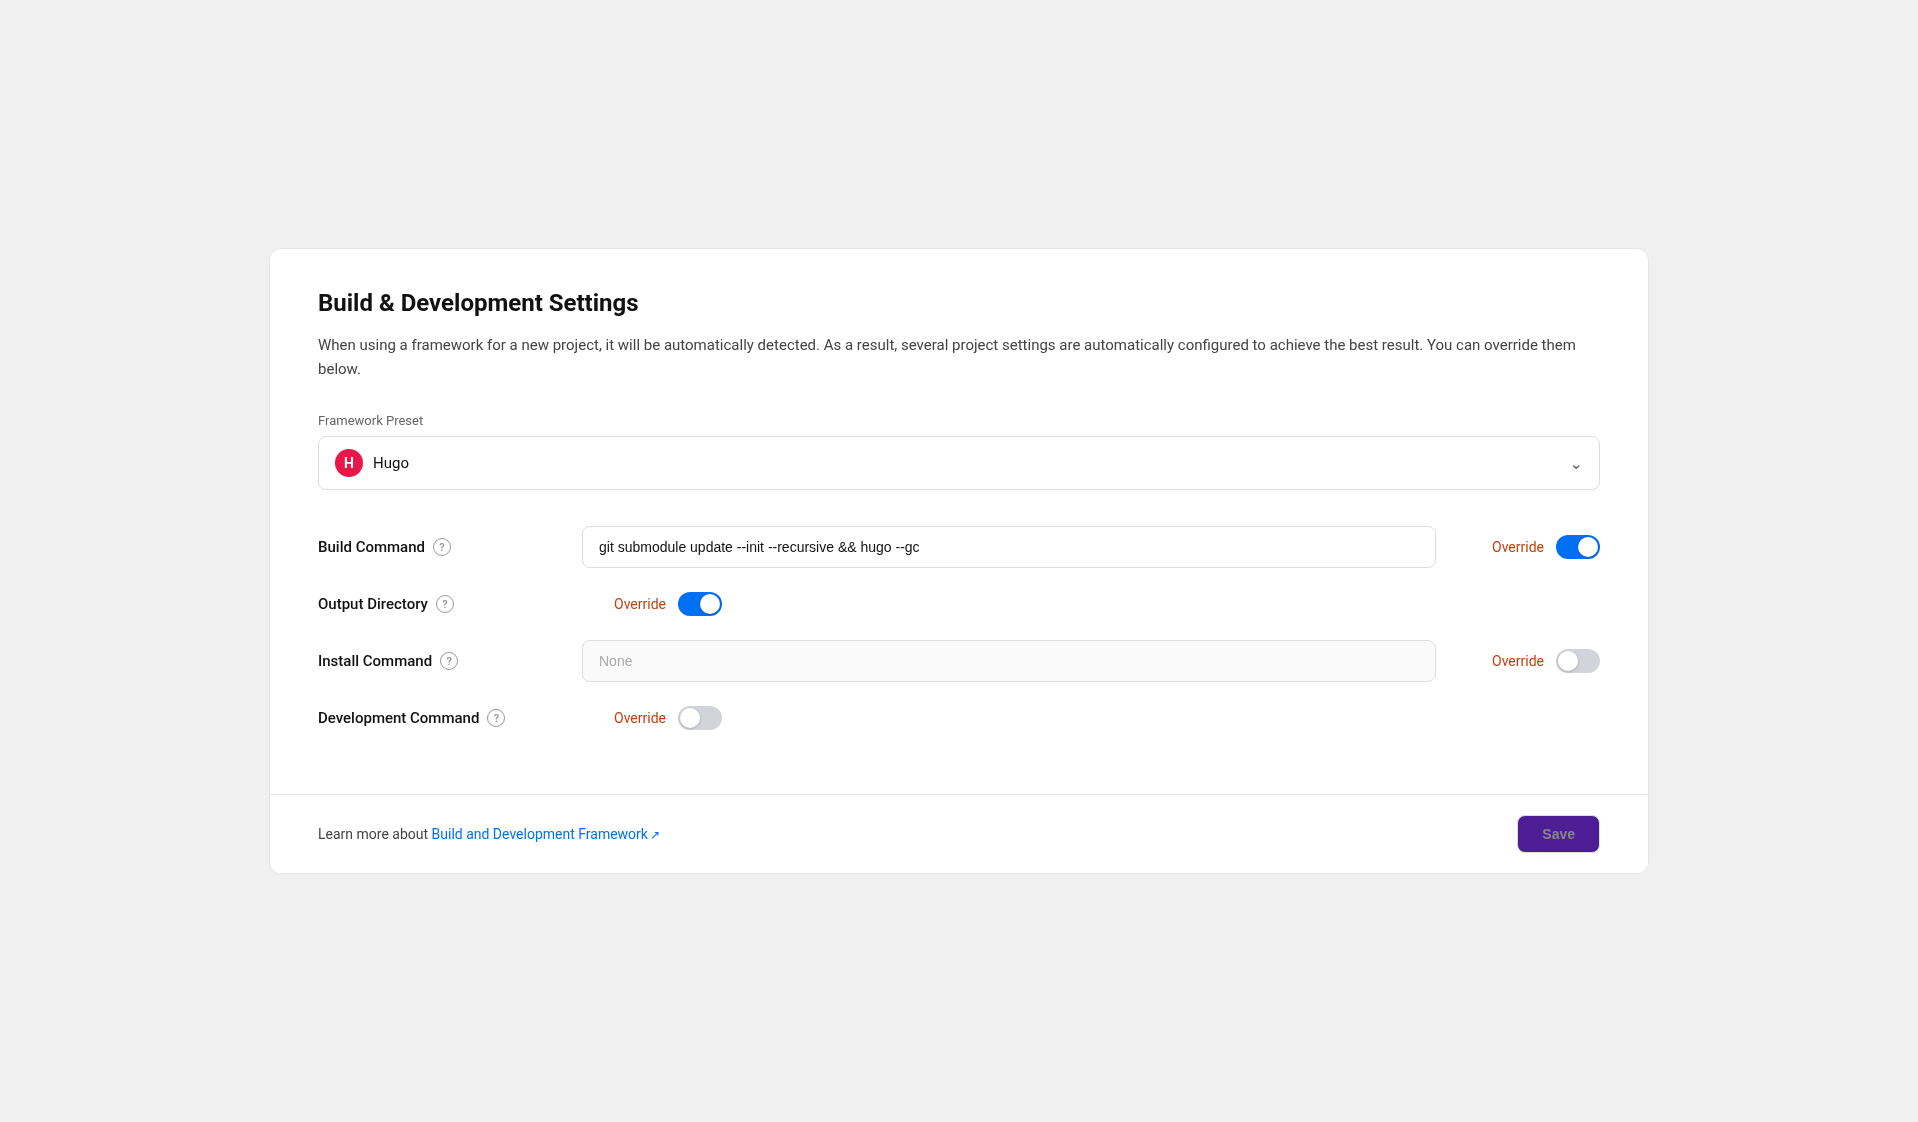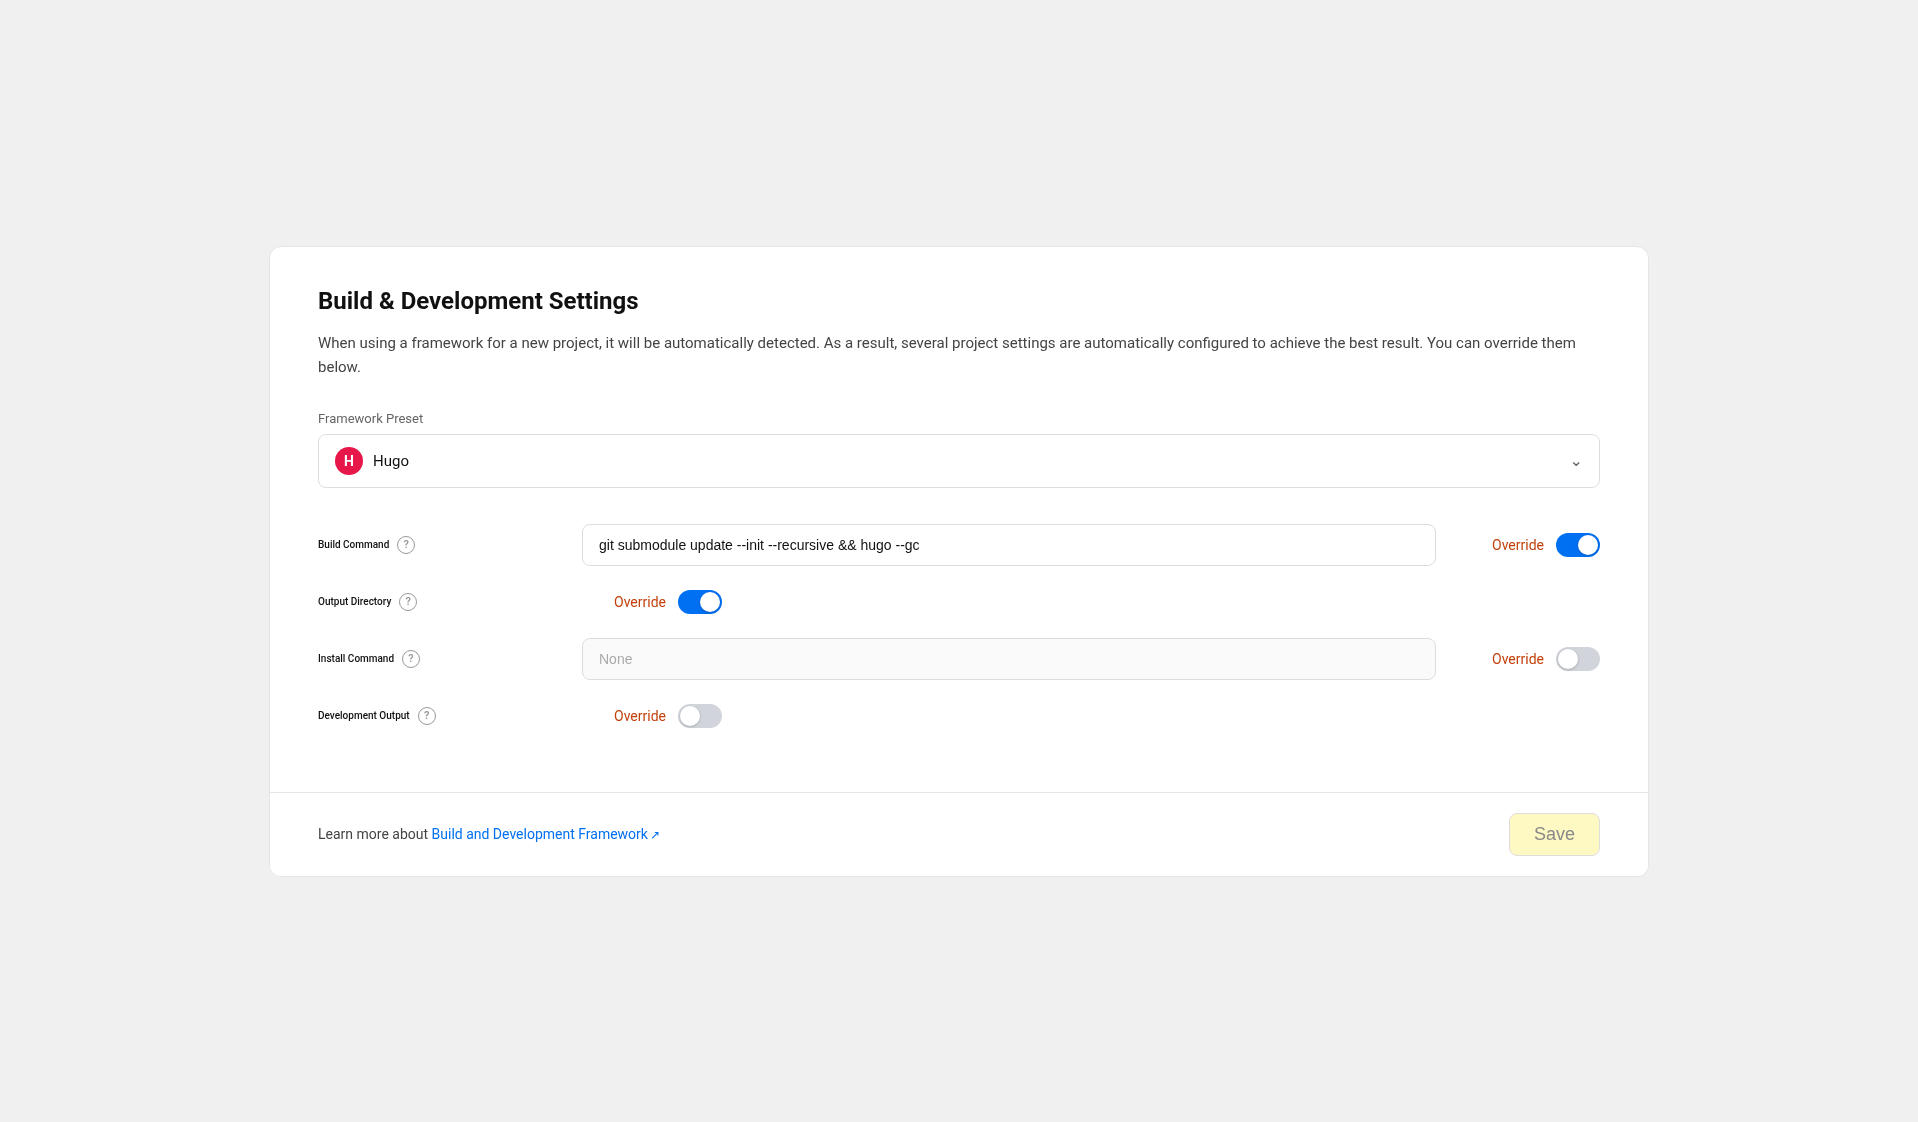--- a/index.html
+++ b/index.html
@@ -113,21 +113,21 @@
 
     .settings-label-col {
       width: 240px;
       flex-shrink: 0;
       display: flex;
       align-items: center;
       gap: 8px;
     }
 
     .settings-label {
-      font-size: 10px;
+      font-size: 15px;
       color: #111;
       font-weight: 500;
     }
 
     .help-icon {
       width: 18px;
       height: 18px;
       border-radius: 50%;
       border: 1.5px solid #999;
       display: flex;
@@ -234,28 +234,28 @@
     }
 
     .external-link-icon {
       display: inline-block;
       font-size: 12px;
       color: #0070f3;
       margin-left: 2px;
     }
 
     .save-button {
-      background: #fef9c3;
+      background: #4c1d95;
       border: 1px solid #ddd;
       border-radius: 8px;
       padding: 10px 24px;
-      font-size: 18px;
+      font-size: 14px;
       color: #888;
       cursor: pointer;
-      font-weight: 400;
+      font-weight: 700;
     }
   </style>
 </head>
 <body>
 
 <div class="card">
   <div class="card-body">
 
     <h1 class="page-title">Build &amp; Development Settings</h1>
     <p class="page-description">When using a framework for a new project, it will be automatically detected. As a result, several project settings are automatically configured to achieve the best result. You can override them below.</p>
@@ -299,21 +299,21 @@
             <div class="help-icon">?</div>
           </div>
           <div class="settings-input-col"><input type="text" class="settings-input" placeholder="None" style="background: rgb(250, 250, 250); color: rgb(153, 153, 153);"></div>
           <div class="settings-override-col">
             <span class="override-label">Override</span>
             <label class="toggle off"><input type="checkbox" style=""><div class="toggle-slider"></div></label>
           </div>
         </div>
         <div class="settings-row">
           <div class="settings-label-col">
-            <span class="settings-label">Development Output</span>
+            <span class="settings-label">Development Command</span>
             <div class="help-icon">?</div>
           </div>
           <div class="settings-override-col">
             <span class="override-label">Override</span>
             <label class="toggle off"><input type="checkbox" style=""><div class="toggle-slider"></div></label>
           </div>
         </div>
       </div>
 
   </div>

